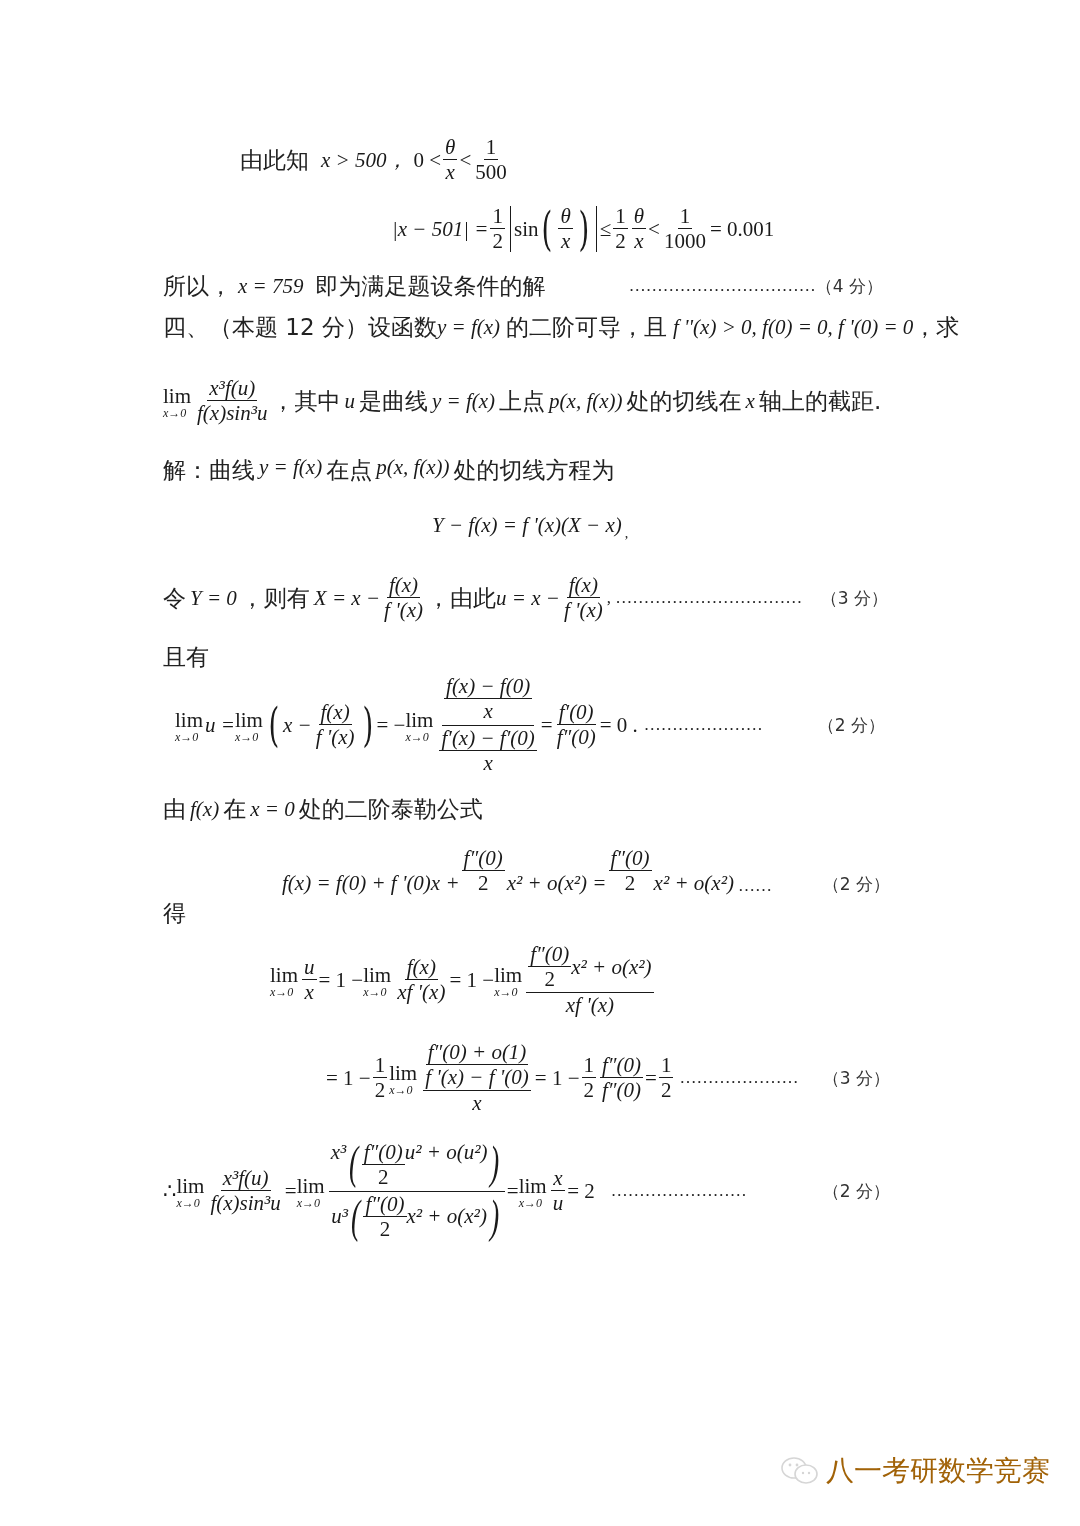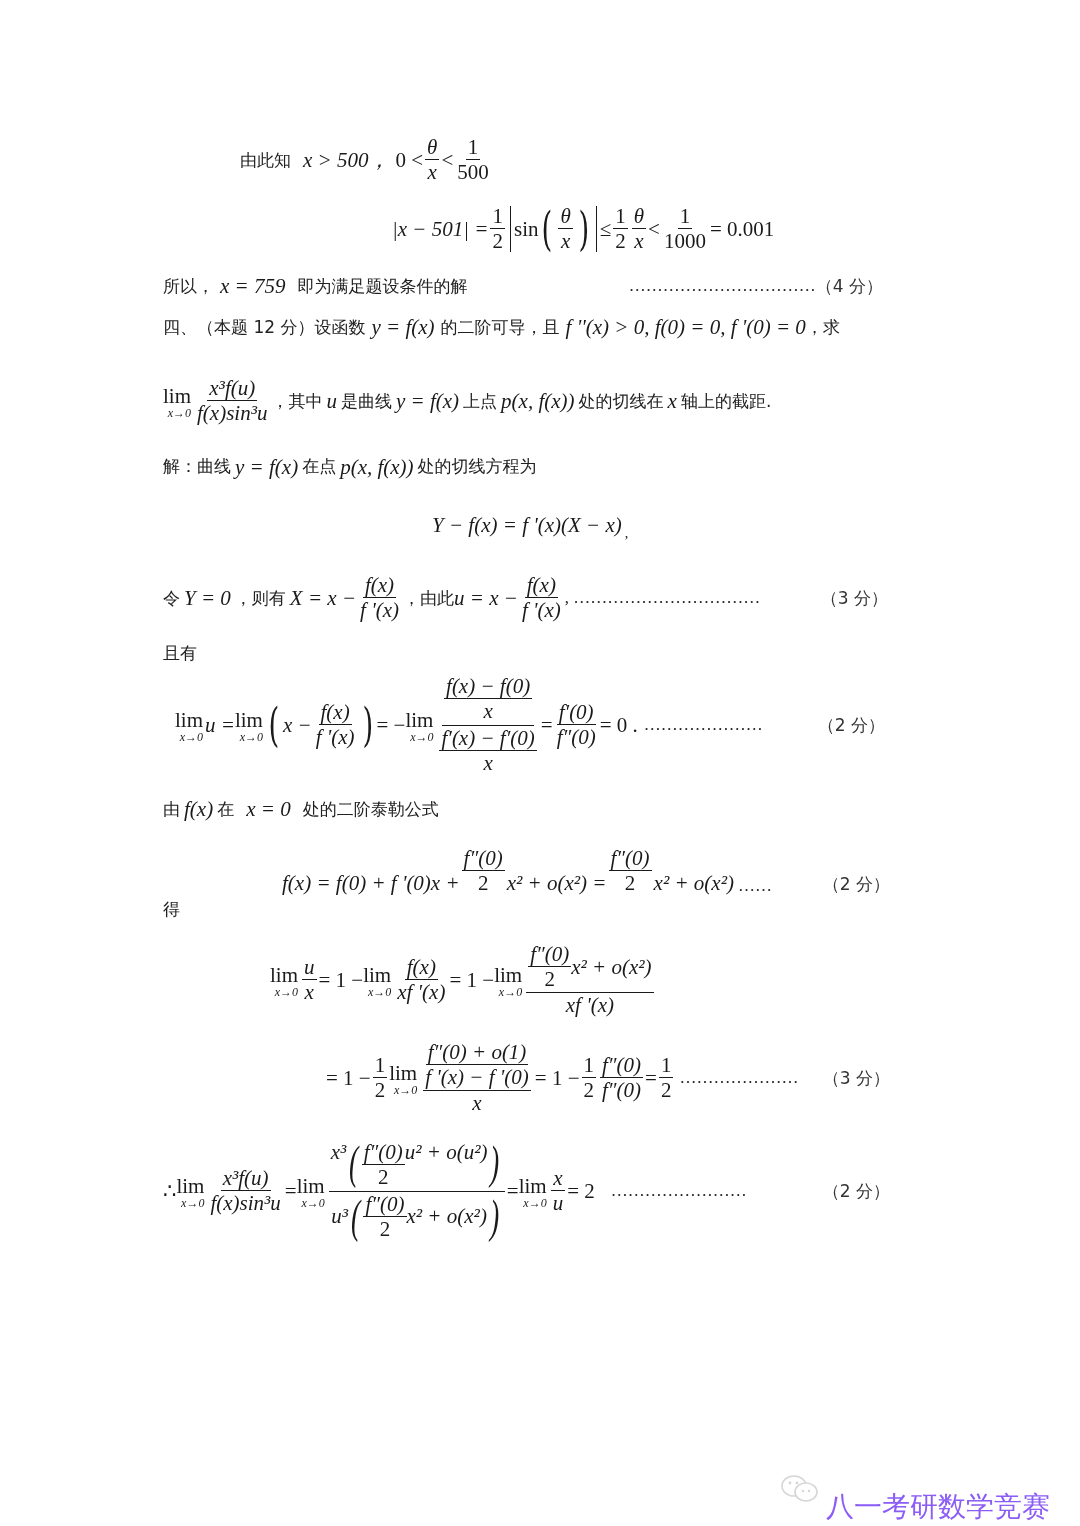--- a/index.html
+++ b/index.html
@@ -1,31 +1,31 @@
 <!DOCTYPE html>
 <html><head>
 <meta charset="utf-8">
 <style>
   html, body { margin:0; padding:0; background:#ffffff; }
   body { width:1080px; height:1526px; position:relative; overflow:hidden;
          font-family:"DejaVu Serif","Liberation Serif",serif; color:#1a1a1a; }
   .abs { position:absolute; white-space:nowrap; }
-  .cn { font-family:"DejaVu Sans","Liberation Sans",sans-serif; font-size:17px; color:#222; }
+  .cn { font-family:"DejaVu Sans","Liberation Sans",sans-serif; font-size:23px; color:#222; }
   .m { font-family:"Liberation Serif","DejaVu Serif",serif; font-size:21px; }
   .i { font-style:italic; }
   .frac { display:inline-flex; flex-direction:column; align-items:center; vertical-align:middle; margin:0 2px; }
   .frac > .num { padding:0 2px; border-bottom:1.3px solid #1a1a1a; line-height:1.15; }
   .frac > .den { padding:0 2px; line-height:1.2; }
-  .lim { display:inline-flex; flex-direction:column; align-items:flex-end; vertical-align:middle; margin-right:2px; }
+  .lim { display:inline-flex; flex-direction:column; align-items:flex-start; vertical-align:middle; margin-right:2px; }
   .lim .sub { font-size:12px; font-style:italic; line-height:1; margin-top:-2px; }
   .big { font-size:46px; line-height:1; vertical-align:middle; font-weight:200; transform:scaleX(0.6); display:inline-block; }
   .bar { display:inline-block; border-left:1.3px solid #1a1a1a; height:46px; vertical-align:middle; margin:0 3px; }
   .dots { font-family:"Liberation Serif",serif; font-size:17px; letter-spacing:0px; color:#222; }
   .score { font-family:"DejaVu Sans",sans-serif; font-size:17px; color:#333; }
-  .watermark { color:#8b5cf6; font-family:"DejaVu Sans",sans-serif; font-size:28px;margin-top:36px; }
+  .watermark { color:#a16207; font-family:"DejaVu Sans",sans-serif; font-size:28px; }
 </style>
 </head>
 <body>
 
 <div class="abs" style="left:240px;top:132px;height:56px;display:flex;align-items:center;">
   <span class="cn" style="margin-right:12px;">由此知</span>
   <span class="m i">x &gt; 500，</span>
   <span class="m" style="margin-left:6px;">0 &lt;</span>
   <span class="m frac i">
       <span class="num">θ</span>
@@ -72,21 +72,21 @@
 
 <div class="abs" style="left:163px;top:272px;height:28px;width:720px;display:flex;align-items:center;">
   <span class="cn">所以，</span>
   <span class="m i" style="margin:0 12px 0 6px;">x = 759</span>
   <span class="cn">即为满足题设条件的解</span>
   <span class="dots" style="margin-left:auto;">……………………………</span>
   <span class="score">（4 分）</span>
 </div>
 
 <div class="abs" style="left:163px;top:312px;height:30px;display:flex;align-items:center;">
-  <span class="cn" style="margin-right:6px;">四、（本题  12  分）设函数</span>
+  <span class="cn" style="">四、（本题  12  分）设函数</span>
   <span class="m i">y = f(x)</span>
   <span class="cn" style="margin:0 6px;">的二阶可导，且</span>
   <span class="m i">f ''(x) &gt; 0, f(0) = 0, f '(0) = 0</span>
   <span class="cn">，求</span>
 </div>
 
 <div class="abs" style="left:163px;top:368px;height:66px;display:flex;align-items:center;">
   <span class="m lim">
       <span>lim</span>
       <span class="sub">x→0</span>
@@ -179,21 +179,21 @@
     </span>
   <span class="m">= 0 .</span>
   <span class="dots" style="margin-left:6px;">…………………</span>
   <span class="score" style="margin-left:auto;">（2 分）</span>
 </div>
 
 <div class="abs" style="left:163px;top:795px;height:28px;display:flex;align-items:center;">
   <span class="cn">由</span>
   <span class="m i" style="margin:0 4px;">f(x)</span>
   <span class="cn">在</span>
-  <span class="m i" style="margin:0 12px;">x = 0</span>
+  <span class="m i" style="margin:0 4px;">x = 0</span>
   <span class="cn">处的二阶泰勒公式</span>
 </div>
 
 <div class="abs" style="left:282px;top:836px;height:60px;width:608px;display:flex;align-items:flex-end;">
   <span class="m i">f(x) = f(0) + f '(0)x +</span>
   <span class="m frac i">
       <span class="num">f″(0)</span>
       <span class="den" style="font-style:normal">2</span>
     </span>
   <span class="m i">x² + o(x²) =</span>

